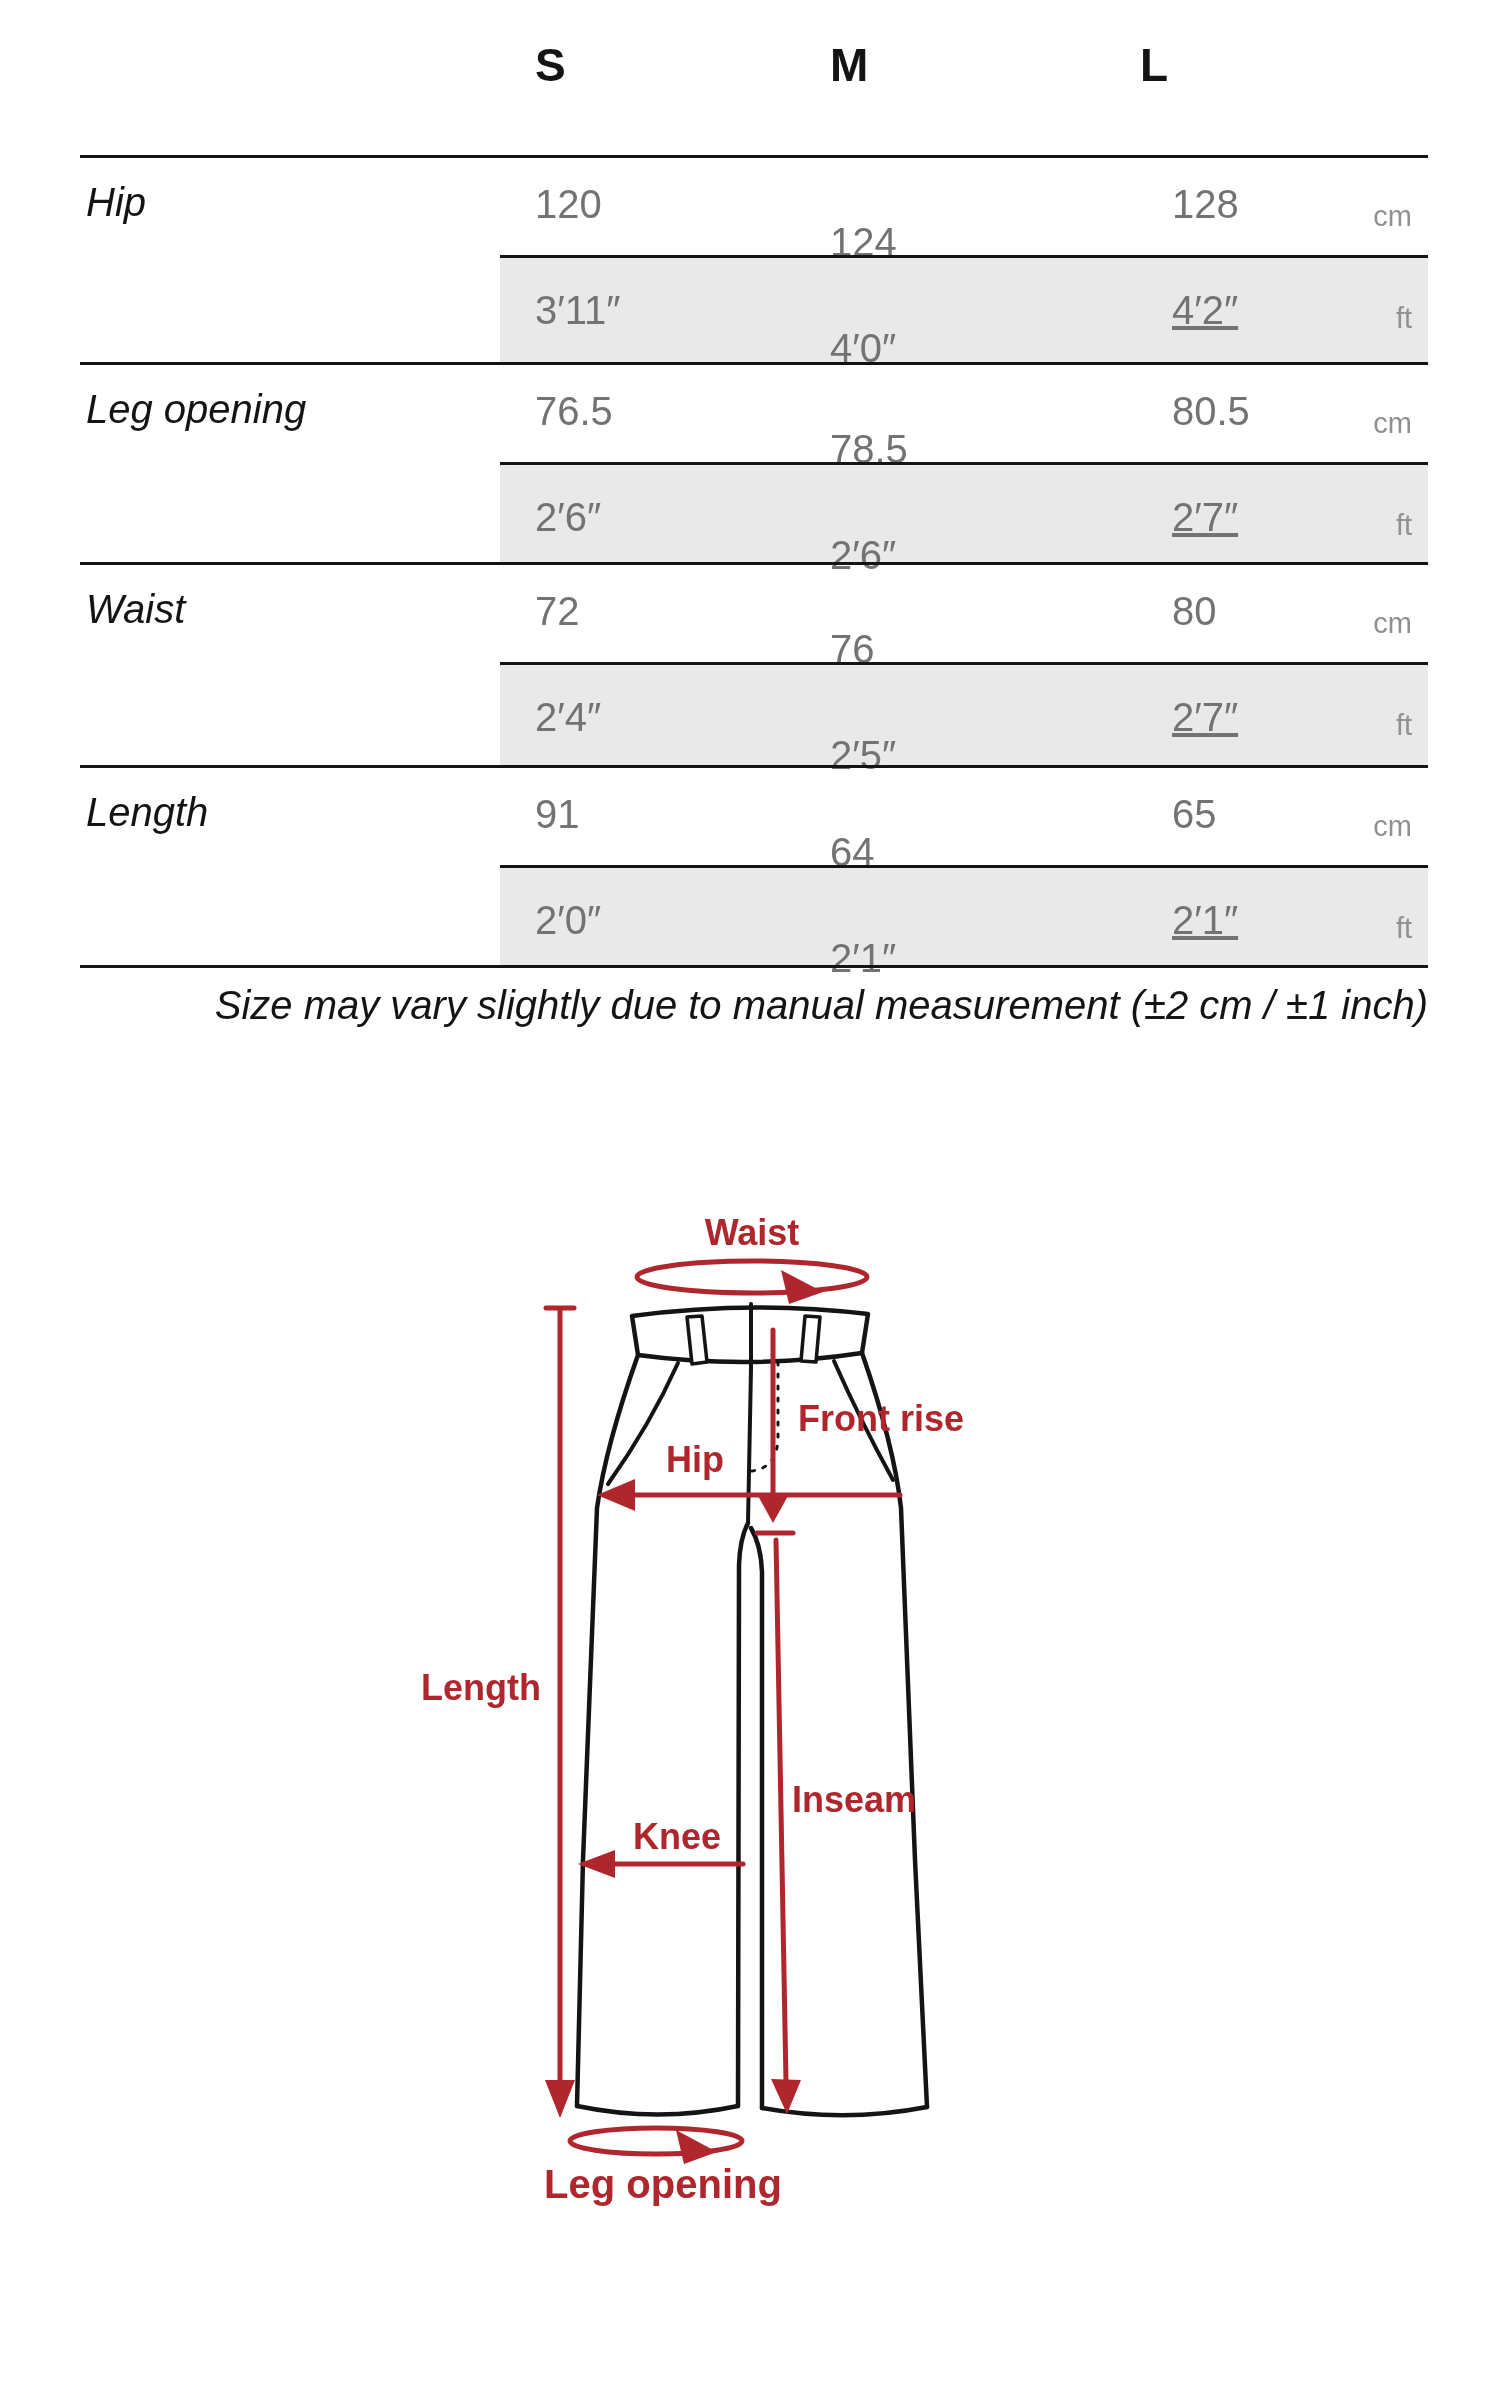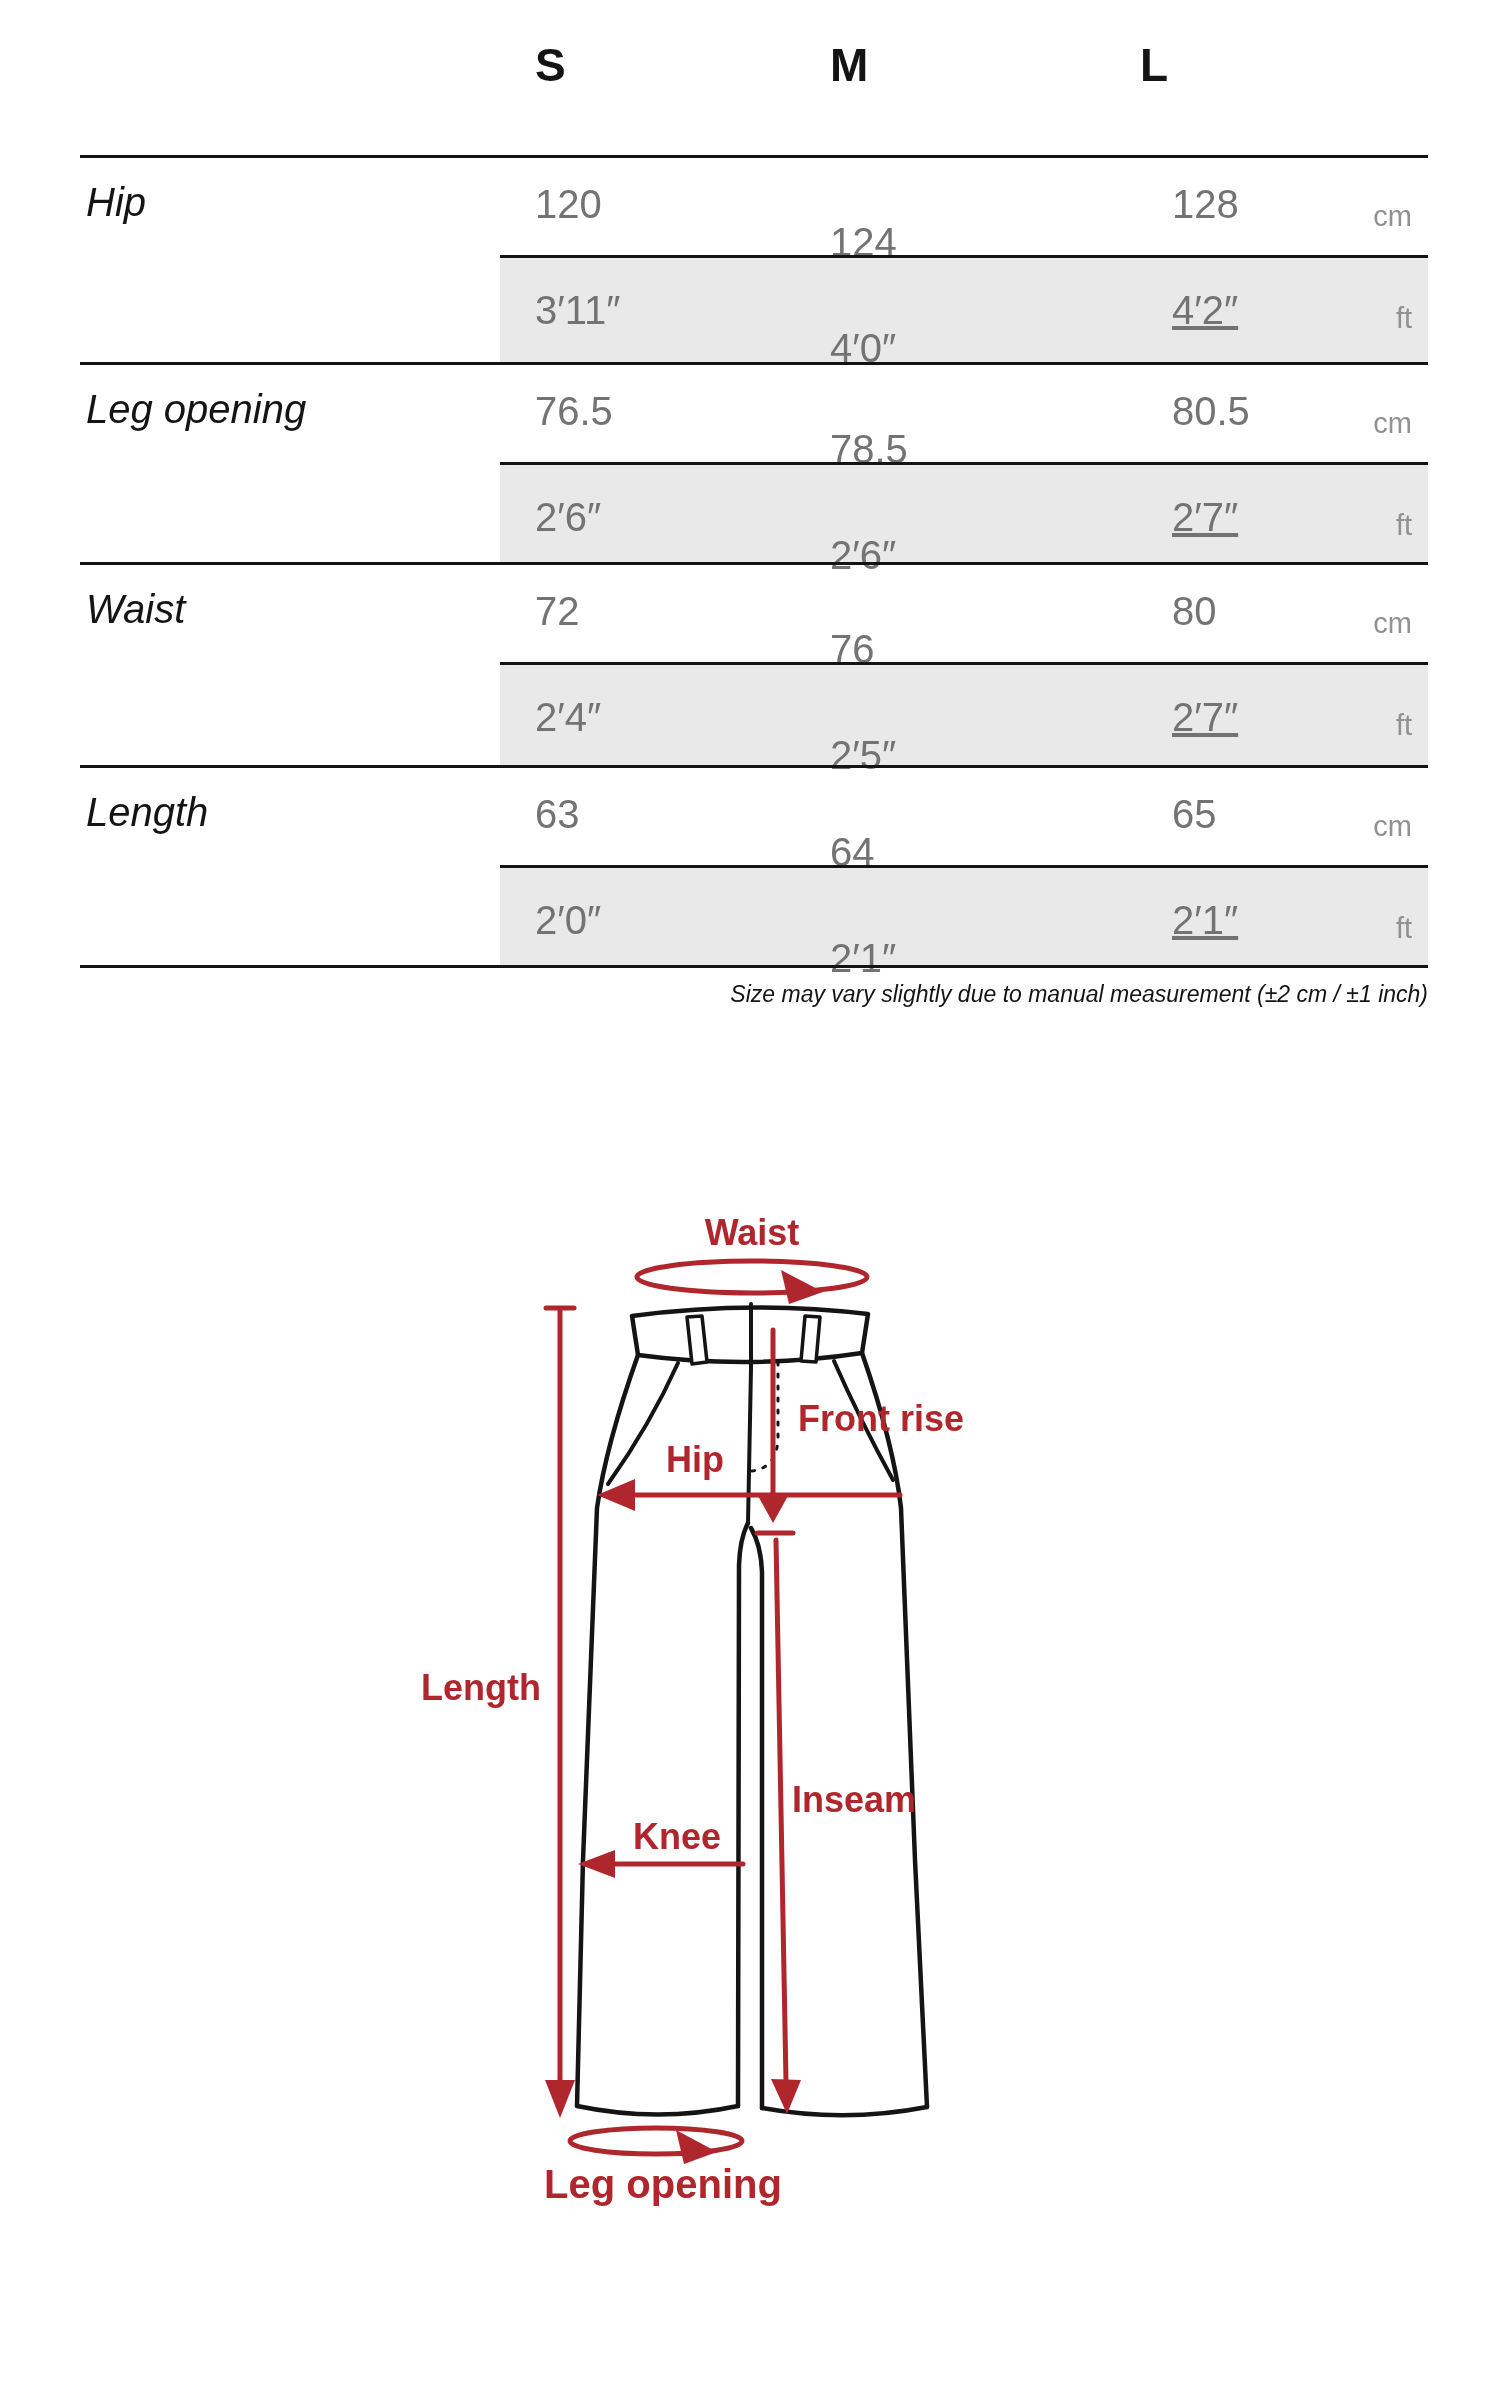--- a/index.html
+++ b/index.html
@@ -38,21 +38,21 @@
   .unit-cm{top:44px;}
   .ft-band{
     position:absolute;left:420px;right:0;top:97px;bottom:0;
     background:var(--band);border-top:3px solid var(--outline);
   }
   .ft-band .val{top:32px;}
   .ft-band .val.c0{left:35px;} .ft-band .val.c1{left:330px;} .ft-band .val.c2{left:640px;text-decoration:underline;}
   .unit-ft{top:46px;}
   #table-note{
     position:absolute;left:80px;top:980px;width:1348px;
-    text-align:right;font-size:23px;font-style:italic;line-height:1.25;color:#141414;
+    text-align:right;font-size:40px;font-style:italic;line-height:1.25;color:#141414;
   }
   
   #diagram{position:absolute;left:0;top:1100px;width:1500px;height:1300px;}
   .outline{fill:none;stroke:var(--outline);stroke-width:4.5;stroke-linecap:round;stroke-linejoin:round;}
   .outline.thin{stroke-width:4;}
   .dashed{fill:none;stroke:var(--outline);stroke-width:3;stroke-dasharray:3 9;stroke-linecap:round;}
   .loop{fill:#ffffff;stroke:var(--outline);stroke-width:3.5;stroke-linejoin:round;}
   .red-line{fill:none;stroke:var(--accent);stroke-width:5;stroke-linecap:round;}
   .red-fill{fill:var(--accent);stroke:none;}
   .red-label{fill:var(--accent);font-weight:700;font-size:36px;}
@@ -106,21 +106,21 @@
       <div class="ft-band">
         <span class="val c0">2′4″</span>
         <span class="val c1">2′5″</span>
         <span class="val c2">2′7″</span>
         <span class="unit unit-ft">ft</span>
       </div>
     </div>
 
     <div class="trow r3">
       <span class="rowlabel">Length</span>
-      <span class="val c0">63</span>
+      <span class="val c0">91</span>
       <span class="val c1">64</span>
       <span class="val c2">65</span>
       <span class="unit unit-cm">cm</span>
       <div class="ft-band">
         <span class="val c0">2′0″</span>
         <span class="val c1">2′1″</span>
         <span class="val c2">2′1″</span>
         <span class="unit unit-ft">ft</span>
       </div>
     </div>

